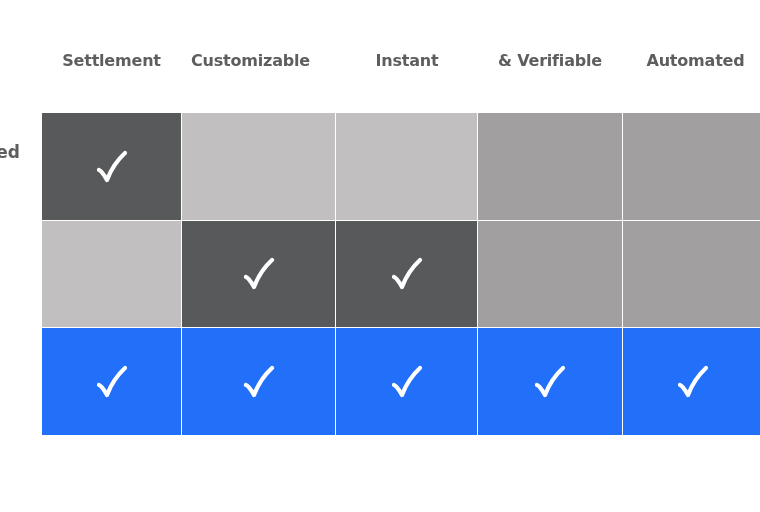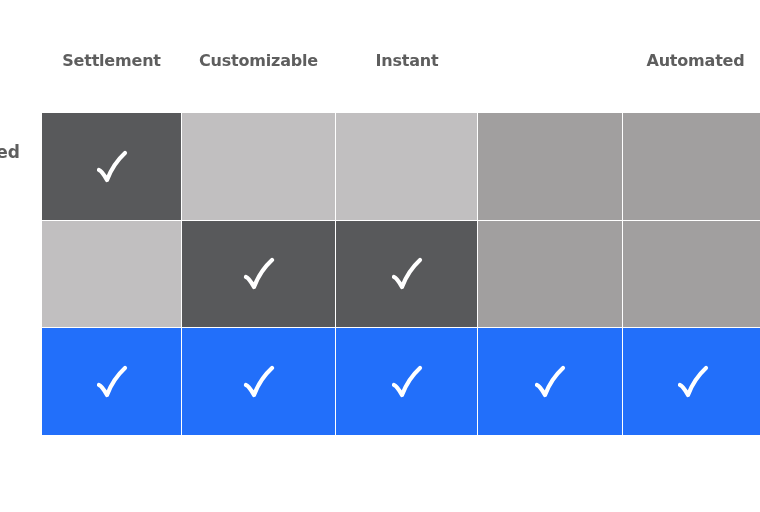--- a/index.html
+++ b/index.html
@@ -66,32 +66,33 @@
 </head>
 <body>
 
 <div>
 
   <div class="col-header" style="left:42px;width:139px;">
     <div>
         <span>Settlement</span>
       </div>
   </div>
-  <div class="col-header" style="left:182px;width:153px;">
+  <div class="col-header" style="left:174px;width:153px;">
     <div>
         <span>Customizable</span>
       </div>
   </div>
   <div class="col-header" style="left:336px;width:142px;">
     <div>
       <span>Instant</span>
     </div>
   </div>
   <div class="col-header" style="left:478px;width:144px;">
     <div>
+      <span>&amp; Verifiable</span>
     </div>
   </div>
   <div class="col-header" style="left:623px;width:145px;">
     <div>
       <span>Automated</span>
     </div>
   </div>
 
   <div class="row-label">ed</div>
 

